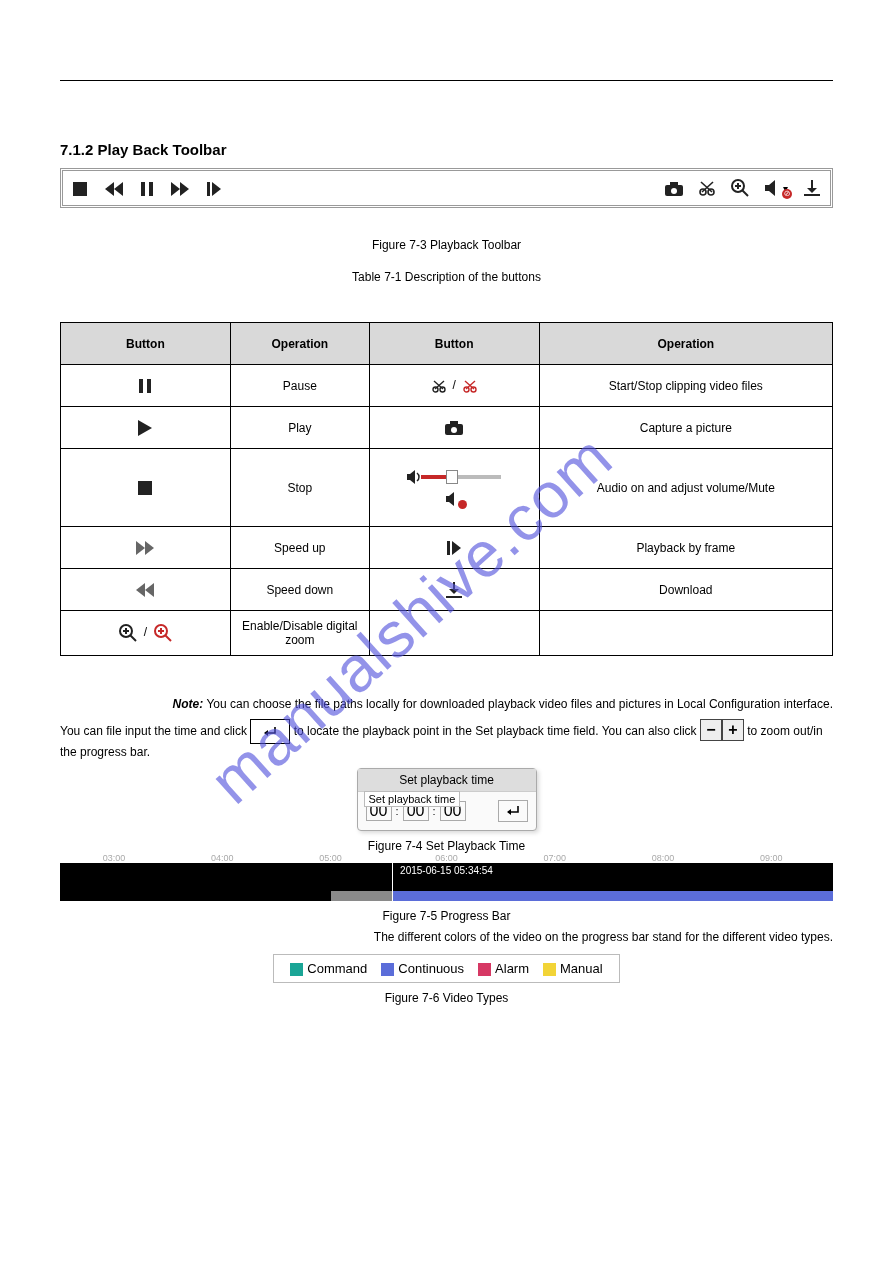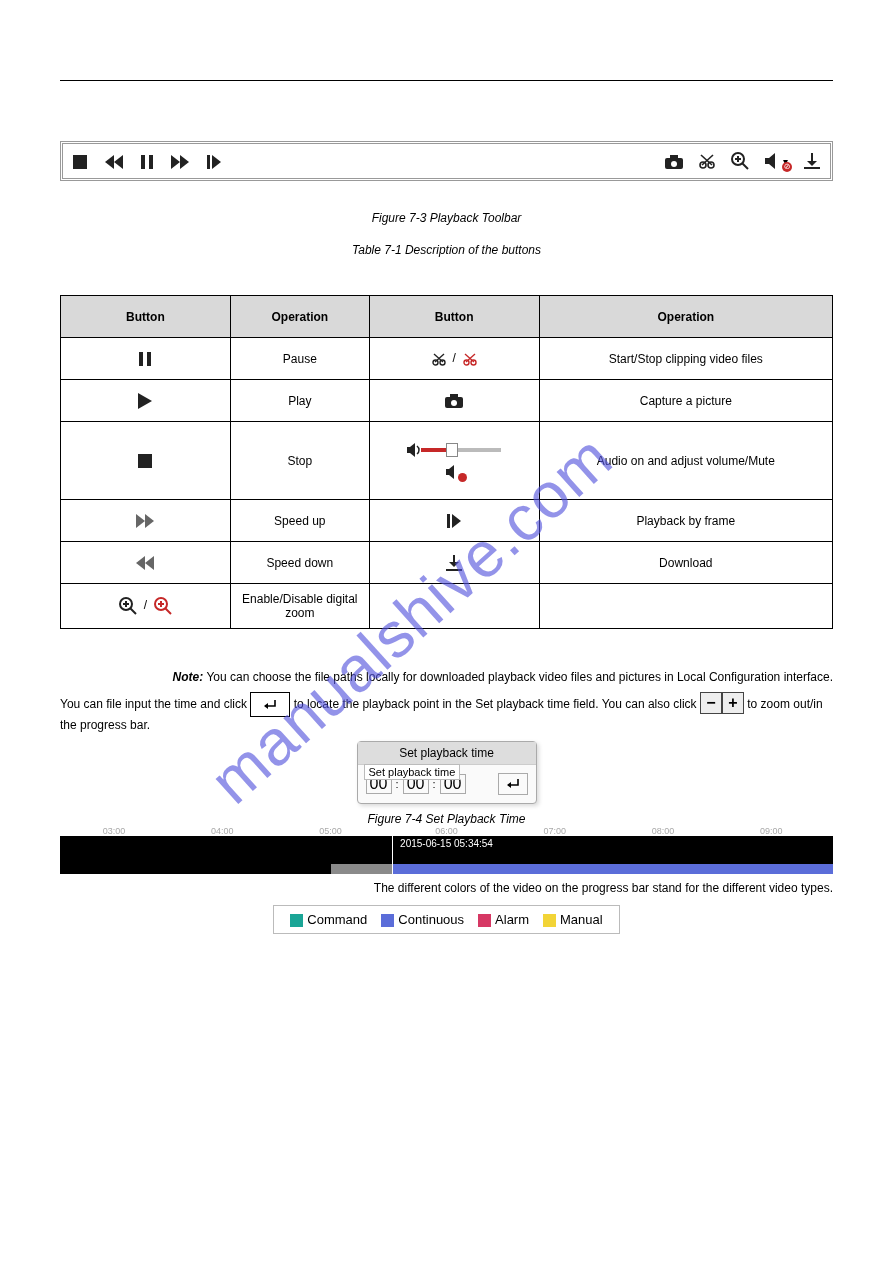--- a/index.html
+++ b/index.html
@@ -12,21 +12,21 @@
     position: relative;
     font-size: 13px;
   }
   .page { padding: 40px 60px 20px; position: relative; }
   .header-line {
     border-top: 1px solid #000;
     margin-top: 40px;
     margin-bottom: 60px;
   }
   .heading1 { font-size: 15px; font-weight: bold; margin-bottom: 10px; }
-  .caption { text-align: center; font-size: 12px; margin: 8px 0 4px; font-style: italic; }
+  .caption { text-align: center; font-size: 12px; margin: 8px 0 4px; }
 
   
   .toolbar {
     border: 3px double #999;
     padding: 6px 10px;
     display: flex;
     align-items: center;
     height: 40px;
     margin: 10px 0 30px;
   }
@@ -135,20 +135,21 @@
     letter-spacing:1px;
     white-space:nowrap;
   }
 </style>
 </head>
 <body>
 
 <div class="page">
   <div class="header-line"></div>
 
+  <div class="heading1">7.1.2 Play Back Toolbar</div>
 
   <div class="toolbar">
     <div class="toolbar-left">
       <span><svg width="14" height="14">
             <rect width="14" height="14" class="icon-dark"></rect>
           </svg></span>
       <span><svg width="18" height="14">
             <polygon points="9,7 18,0 18,14" class="icon-dark"></polygon>
             <polygon points="0,7 9,0 9,14" class="icon-dark"></polygon>
           </svg></span>
@@ -353,26 +354,28 @@
     <div class="tick" style="left:21%">04:00</div>
     <div class="tick" style="left:35%">05:00</div>
     <div class="tick" style="left:50%">06:00</div>
     <div class="tick" style="left:64%">07:00</div>
     <div class="tick" style="left:78%">08:00</div>
     <div class="tick" style="left:92%">09:00</div>
     <div class="highlight-segment" style="left:35%; width:8%;"></div>
     <div class="rec-segment" style="left:43%; width:57%;"></div>
     <div class="playhead" style="left:43%;"></div>
   </div>
+  <div class="caption">Figure 7-5 Progress Bar</div>
 
   <div class="progress-note">The different colors of the video on the progress bar stand for the different video types.</div>
 
   <div class="legend-wrap">
     <div class="legend">
       <span><span class="swatch sw-command"></span><span>Command</span></span>
       <span><span class="swatch sw-continuous"></span><span>Continuous</span></span>
       <span><span class="swatch sw-alarm"></span><span>Alarm</span></span>
       <span><span class="swatch sw-manual"></span><span>Manual</span></span>
     </div>
   </div>
+  <div class="caption">Figure 7-6 Video Types</div>
 </div>
 
 <div class="watermark">manualshive.com</div>
 
 </body></html>

